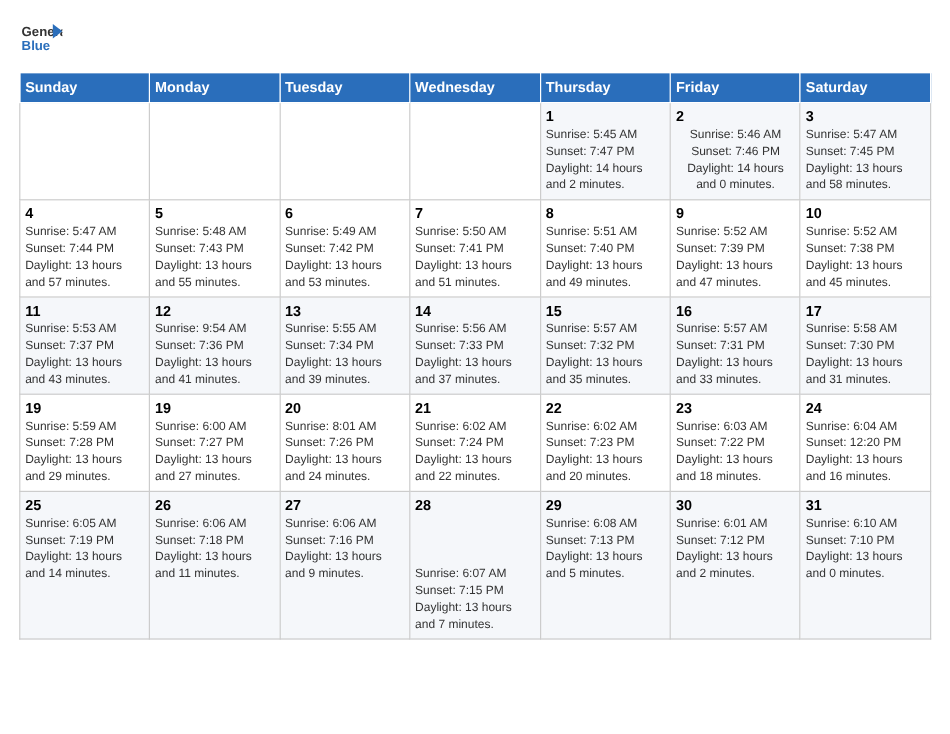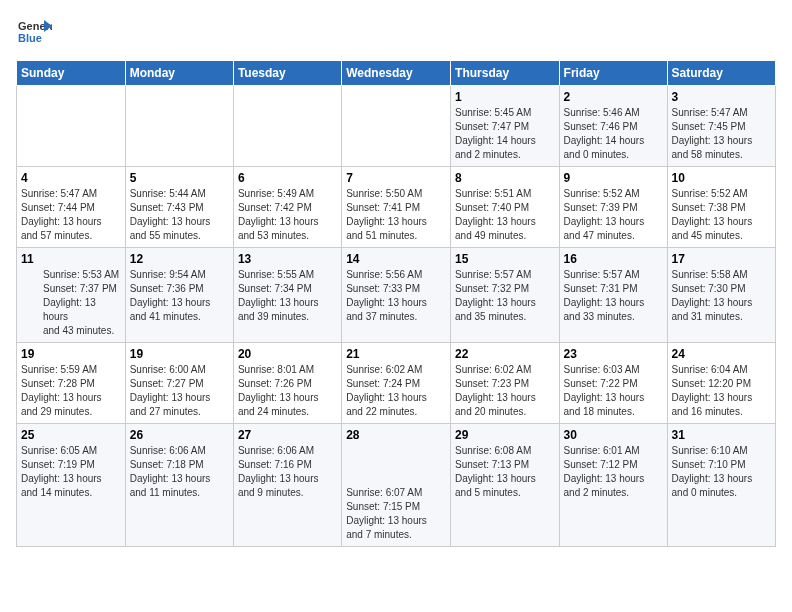--- a/index.html
+++ b/index.html
@@ -120,21 +120,21 @@
         <td class="empty-cell"></td>
         <td>
           <span class="day-num">1</span>
           <div class="day-info" style="white-space: pre-line;">Sunrise: 5:45 AM
 Sunset: 7:47 PM
 Daylight: 14 hours
 and 2 minutes.</div>
         </td>
         <td>
           <span class="day-num">2</span>
-          <div class="day-info" style="white-space: pre-line;">Sunrise: 5:46 AM
+          <div class="day-info" style="white-space: pre-line; text-align: center;">Sunrise: 5:46 AM
 Sunset: 7:46 PM
 Daylight: 14 hours
 and 0 minutes.</div>
         </td>
         <td>
           <span class="day-num">3</span>
           <div class="day-info" style="white-space: pre-line;">Sunrise: 5:47 AM
 Sunset: 7:45 PM
 Daylight: 13 hours
 and 58 minutes.</div>
@@ -143,21 +143,21 @@
       <tr>
         <td>
           <span class="day-num">4</span>
           <div class="day-info" style="white-space: pre-line;">Sunrise: 5:47 AM
 Sunset: 7:44 PM
 Daylight: 13 hours
 and 57 minutes.</div>
         </td>
         <td>
           <span class="day-num">5</span>
-          <div class="day-info" style="white-space: pre-line;">Sunrise: 5:44 AM
+          <div class="day-info" style="white-space: pre-line;">Sunrise: 5:48 AM
 Sunset: 7:43 PM
 Daylight: 13 hours
 and 55 minutes.</div>
         </td>
         <td>
           <span class="day-num">6</span>
           <div class="day-info" style="white-space: pre-line;">Sunrise: 5:49 AM
 Sunset: 7:42 PM
 Daylight: 13 hours
 and 53 minutes.</div>
@@ -187,21 +187,21 @@
           <span class="day-num">10</span>
           <div class="day-info" style="white-space: pre-line;">Sunrise: 5:52 AM
 Sunset: 7:38 PM
 Daylight: 13 hours
 and 45 minutes.</div>
         </td>
       </tr>
       <tr>
         <td>
           <span class="day-num">11</span>
-          <div class="day-info" style="white-space: pre-line; margin-left: 22px;">Sunrise: 5:53 AM
+          <div class="day-info" style="white-space: pre-line;">Sunrise: 5:53 AM
 Sunset: 7:37 PM
 Daylight: 13 hours
 and 43 minutes.</div>
         </td>
         <td>
           <span class="day-num">12</span>
           <div class="day-info" style="white-space: pre-line;">Sunrise: 9:54 AM
 Sunset: 7:36 PM
 Daylight: 13 hours
 and 41 minutes.</div>

